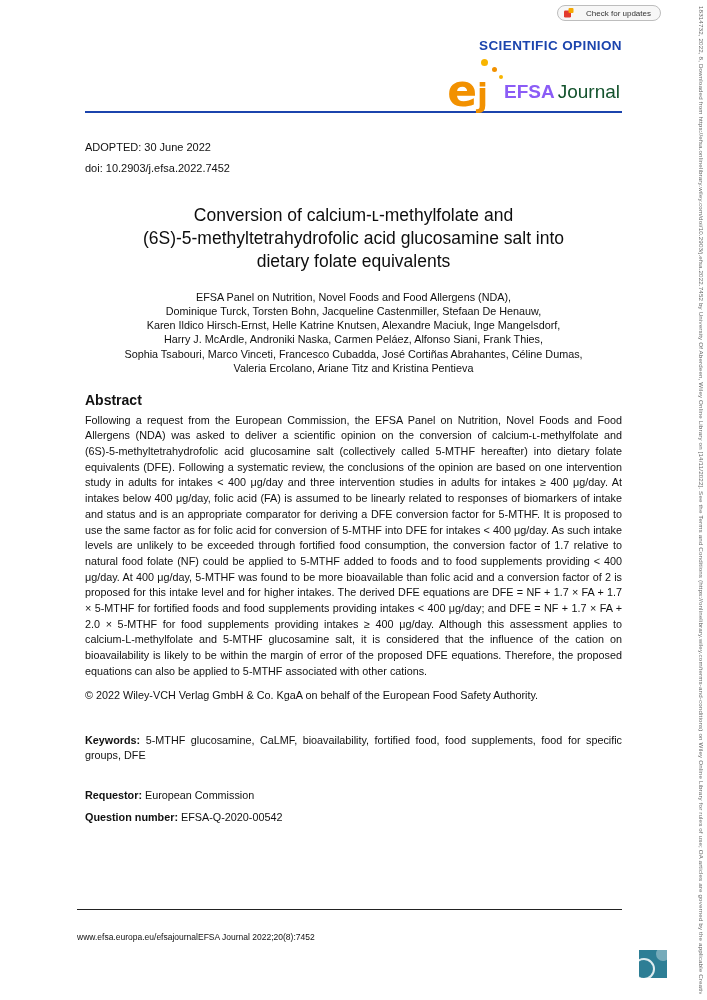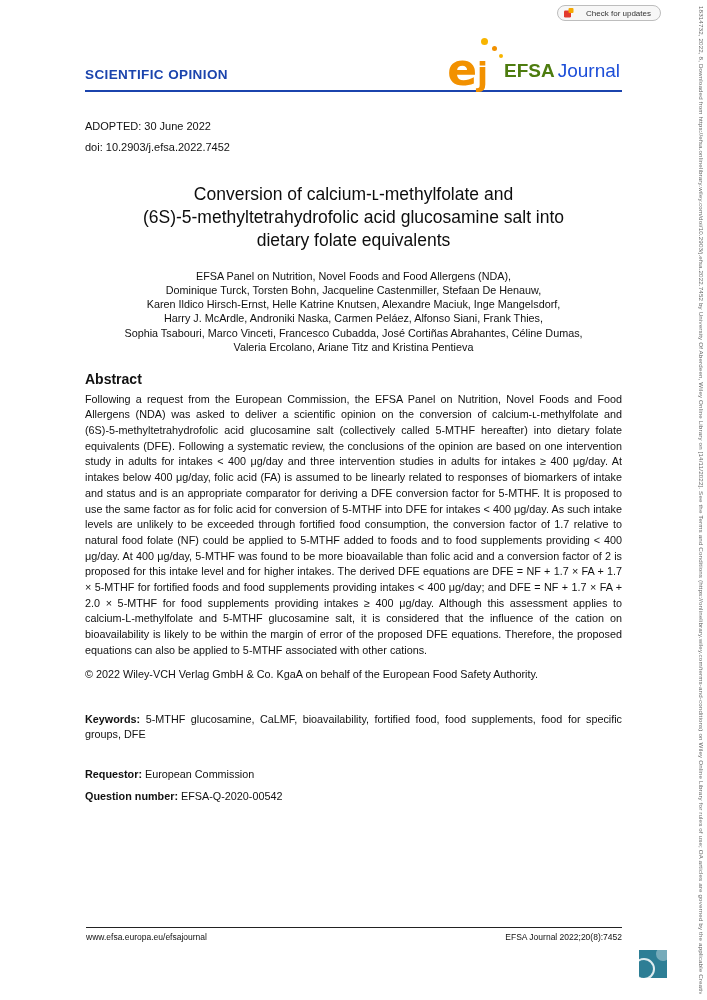--- a/index.html
+++ b/index.html
@@ -31,38 +31,38 @@
 
   
   .sidebar-text {
     position: absolute; top: 6px; right: 2px; height: 988px;
     writing-mode: vertical-rl;
     font-size: 6.2px; color: #666; letter-spacing: 0.15px;
     overflow: hidden; white-space: nowrap;
   }
 
   
-  .header-row { display: flex; justify-content: space-between; align-items: flex-end; }
+  .header-row { display: flex; justify-content: space-between; align-items: flex-end; flex-direction: column; }
   .section-label {
     color: #1b44ad; font-weight: bold; font-size: 13.5px;
     letter-spacing: 0.4px; padding-bottom: 6px;
   }
   .blue-rule { height: 2px; background: #1b44ad; margin-top: 2px; }
 
   .logo { display: flex; align-items: flex-end; padding-right: 2px; }
   .logo-glyph { position: relative; padding: 14px 16px 0 0; line-height: 0.8; }
   .logo-e { font-weight: bold; font-size: 44px; color: #f29100; font-family: "DejaVu Sans", sans-serif; }
   .logo-j { font-weight: bold; font-size: 32px; color: #f29100; font-family: "DejaVu Sans", sans-serif; }
   .dot { position: absolute; border-radius: 50%; background: #f29100; }
   .d1 { width: 7px; height: 7px; top: 0; right: 16px; background: #f8b500; }
   .d2 { width: 5px; height: 5px; top: 8px; right: 7px; }
   .d3 { width: 4px; height: 4px; top: 16px; right: 1px; background: #f8b500; }
   .logo-text { padding-bottom: 6px; white-space: nowrap; }
-  .logo-efsa { font-weight: bold; font-size: 19px; color: #4d7c0f; }
-  .logo-journal { font-size: 19px; color: #1d4ed8; margin-left: 3px; }
+  .logo-efsa { font-weight: bold; font-size: 19px; color: #8b5cf6; }
+  .logo-journal { font-size: 19px; color: #14532d; margin-left: 3px; }
 
   
   .meta { margin-top: 28px; font-size: 11px; }
   .meta .doi { margin-top: 9px; }
 
   
   .title {
     margin-top: 30px;
     text-align: center; font-weight: normal; font-size: 17.5px; line-height: 1.33;
     white-space: pre-line; color: #0d0d0d;
@@ -85,23 +85,23 @@
   .keywords { margin-top: 32px; font-size: 10.8px; line-height: 1.45; text-align: justify; }
   .bold-label { font-weight: bold; }
 
   
   .info-block { margin-top: 25px; font-size: 10.8px; }
   .info-row { margin-top: 10px; }
   .info-row:first-child { margin-top: 0; }
 
   
   .footer {
-    position: absolute; left: 86px; right: 85px; bottom: 58px;
-    border-top: 1.5px solid #222; padding-top: 4px;
-    display: flex; justify-content: space-between;
+    position: absolute; left: 77px; right: 85px; bottom: 58px;
+    border-top: 1.5px solid #222; padding-top: 22px;
+    display: flex; 
     font-size: 8.5px;
   }
   .bottom-logo {
     position: absolute; right: 40px; bottom: 22px;
     width: 28px; height: 28px; background: #2d7e95;
     overflow: hidden;
   }
   .bottom-logo .arc1 {
     position: absolute; width: 22px; height: 22px; border-radius: 50%;
     border: 2.5px solid rgba(255,255,255,0.85);

